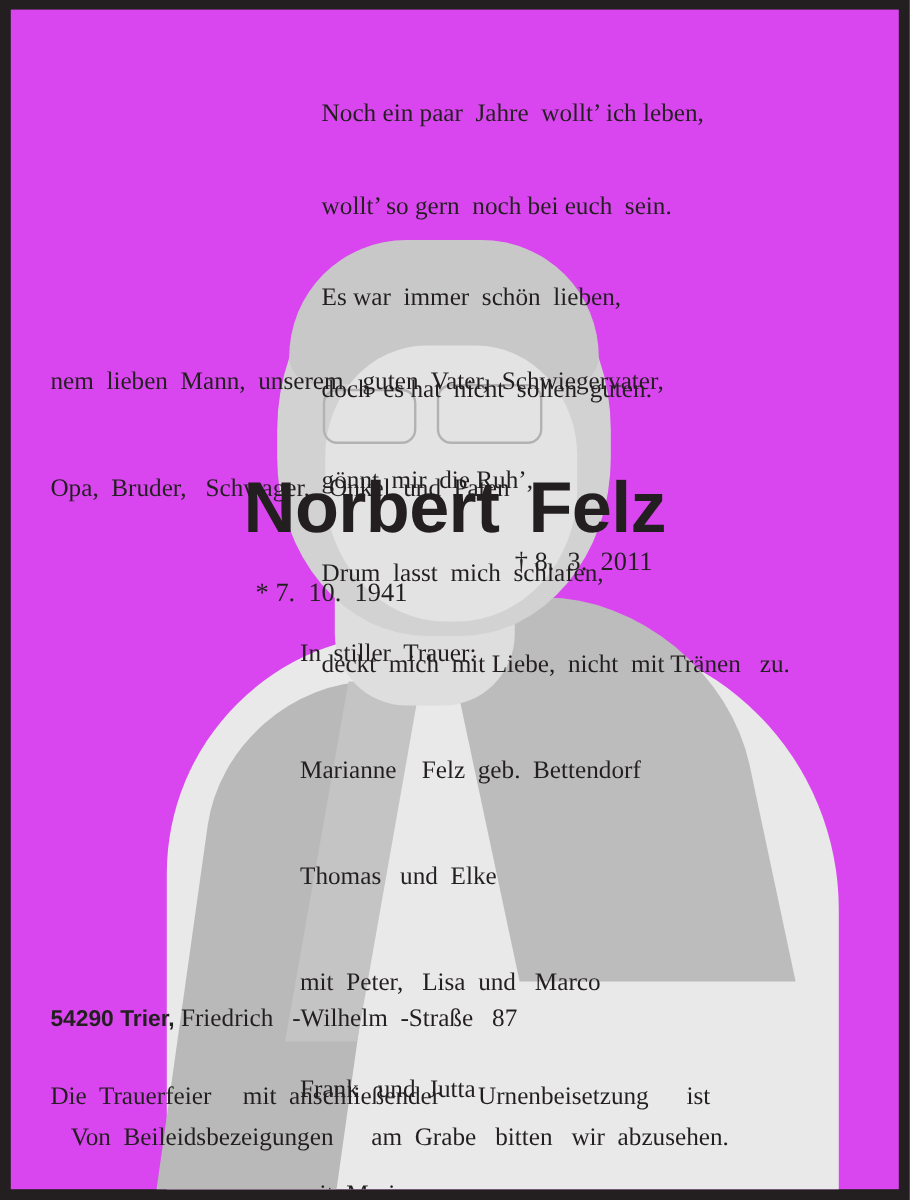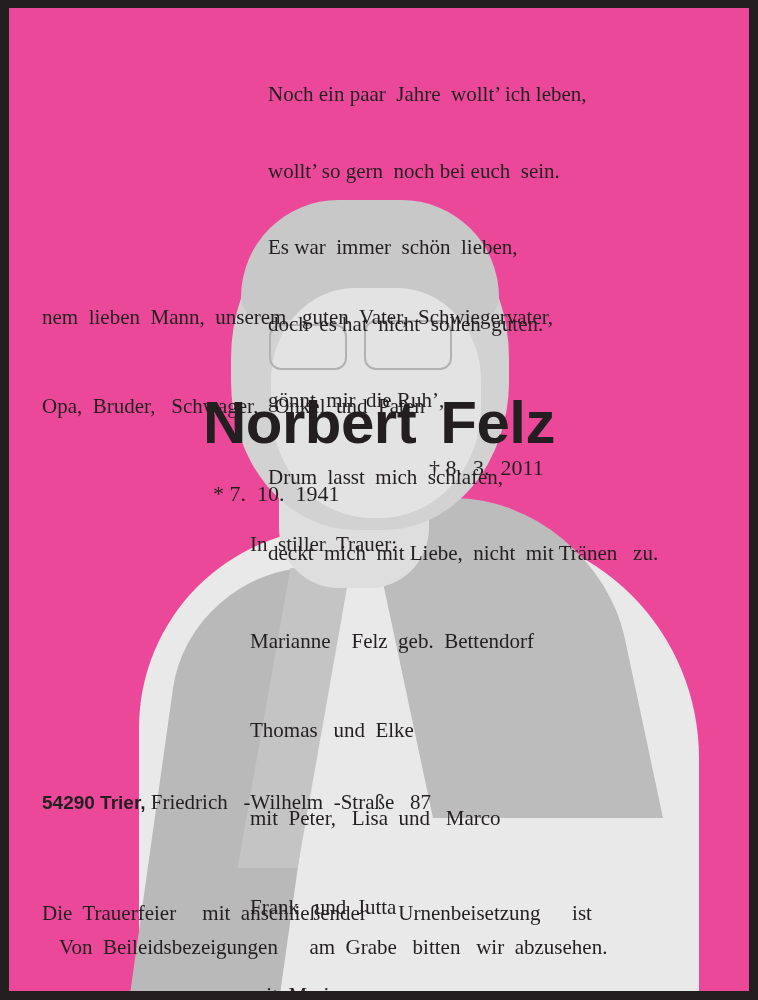--- a/index.html
+++ b/index.html
@@ -1,38 +1,38 @@
 <!DOCTYPE html>
 <html><head>
 <meta charset="utf-8">
 <style>
   html, body { margin: 0; padding: 0; }
   body { width: 758px; height: 1000px; background: #231f20; position: relative; overflow: hidden; }
   .page {
     position: absolute; left: 9px; top: 8px; width: 740px; height: 983px;
-    background: #ec4899; overflow: hidden;
+    background: #d946ef; overflow: hidden;
   }
   .photo { position: absolute; inset: 0; pointer-events: none; }
   .photo .shape { position: absolute; }
   .text {
     position: absolute; font-family: "Liberation Serif", "DejaVu Serif", serif;
     color: #231f20; font-size: 21px; line-height: 25.5px; white-space: pre;
   }
   .poem { left: 259px; top: 23px; }
   .intro { left: 33px; top: 236px; line-height: 29.5px; }
   .name {
     position: absolute; left: 0; width: 740px; top: 380px; text-align: center;
     font-family: "Liberation Sans", "DejaVu Sans", sans-serif; font-weight: bold;
     font-size: 60px; letter-spacing: -0.5px; color: #231f20; word-spacing: 8px;
   }
   .dates { left: 182px; top: 447px; font-size: 22px; }
   .dates .death { position: absolute; left: 238px; top: 0; text-align: right; }
   .mourn-head { left: 241px; top: 524px; }
   .mourners { left: 241px; top: 560px; line-height: 29.5px; }
-  .address { left: 33px; top: 782px; }
+  .address { left: 33px; top: 828px; }
   .address b { font-family: "Liberation Sans", "DejaVu Sans", sans-serif; font-weight: bold; font-size: 19px; }
   .service { left: 33px; top: 832px; line-height: 29.5px; }
   .closing { left: 50px; top: 927px; }
 </style>
 </head>
 <body>
 
 <div class="page">
 
   <div class="photo">

